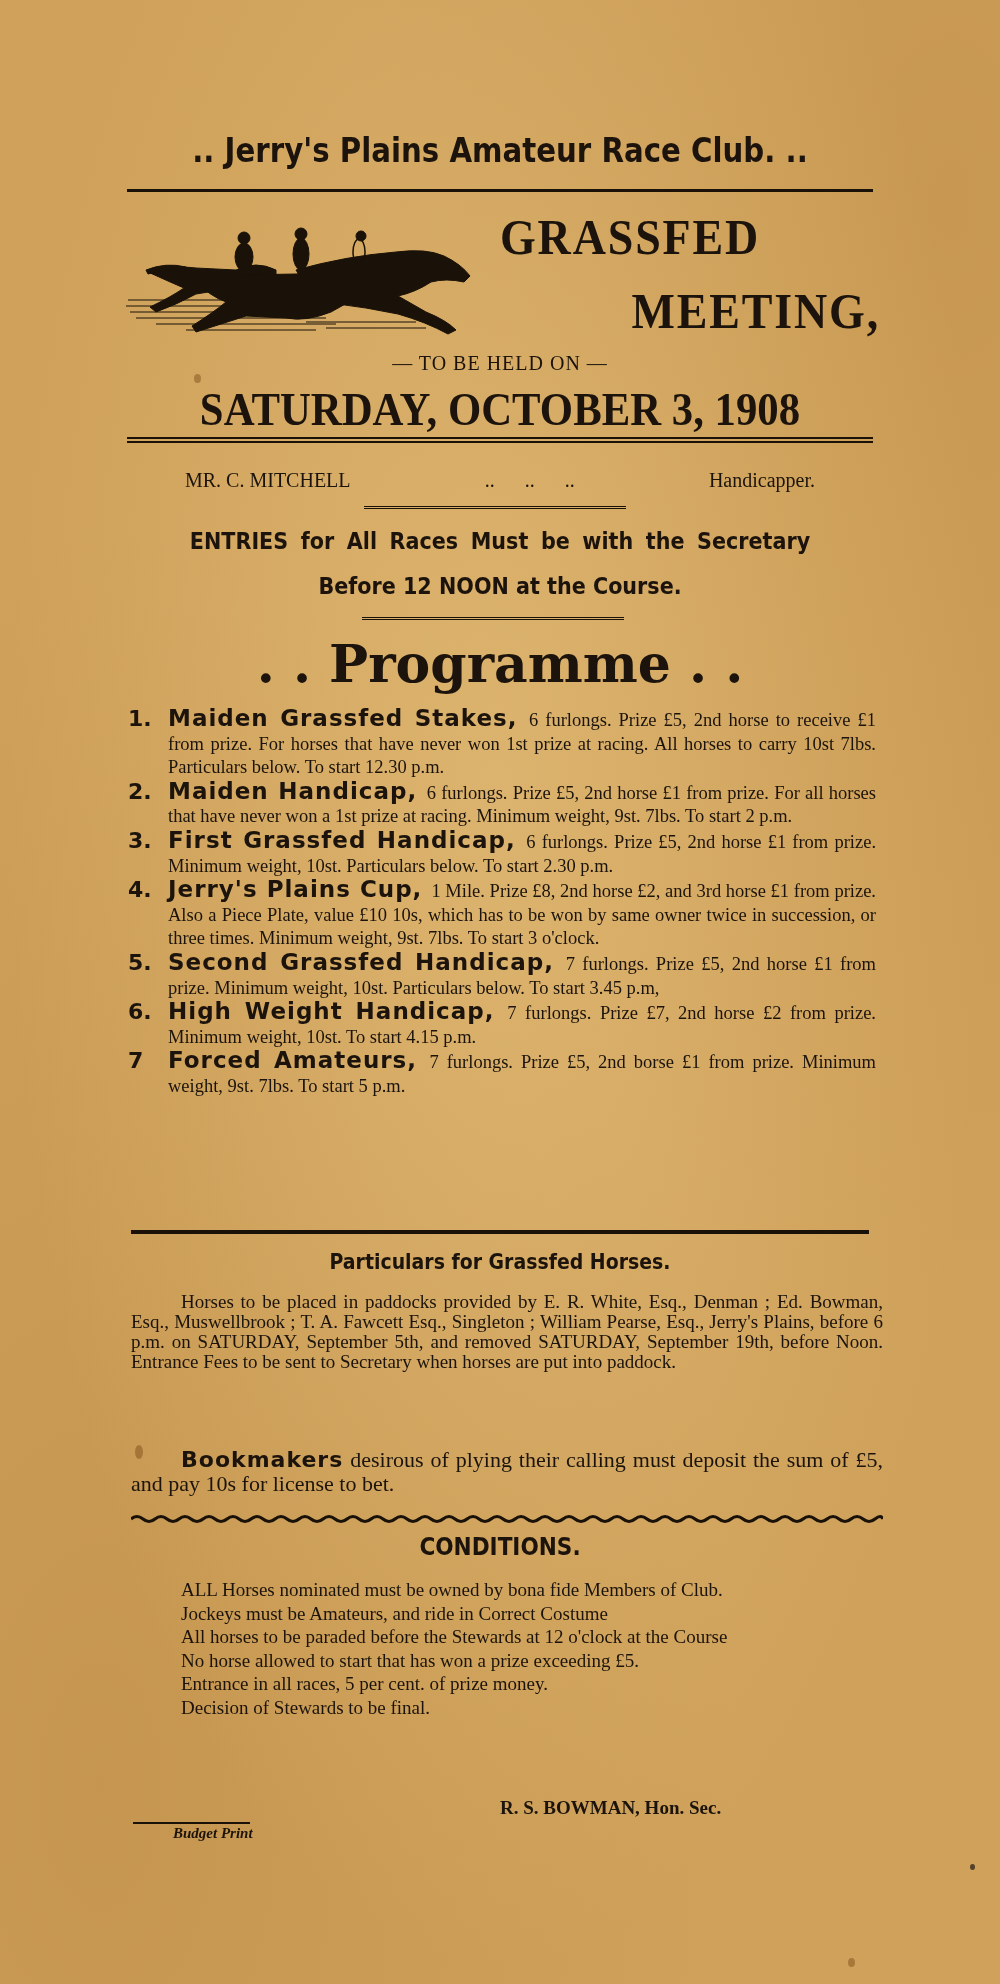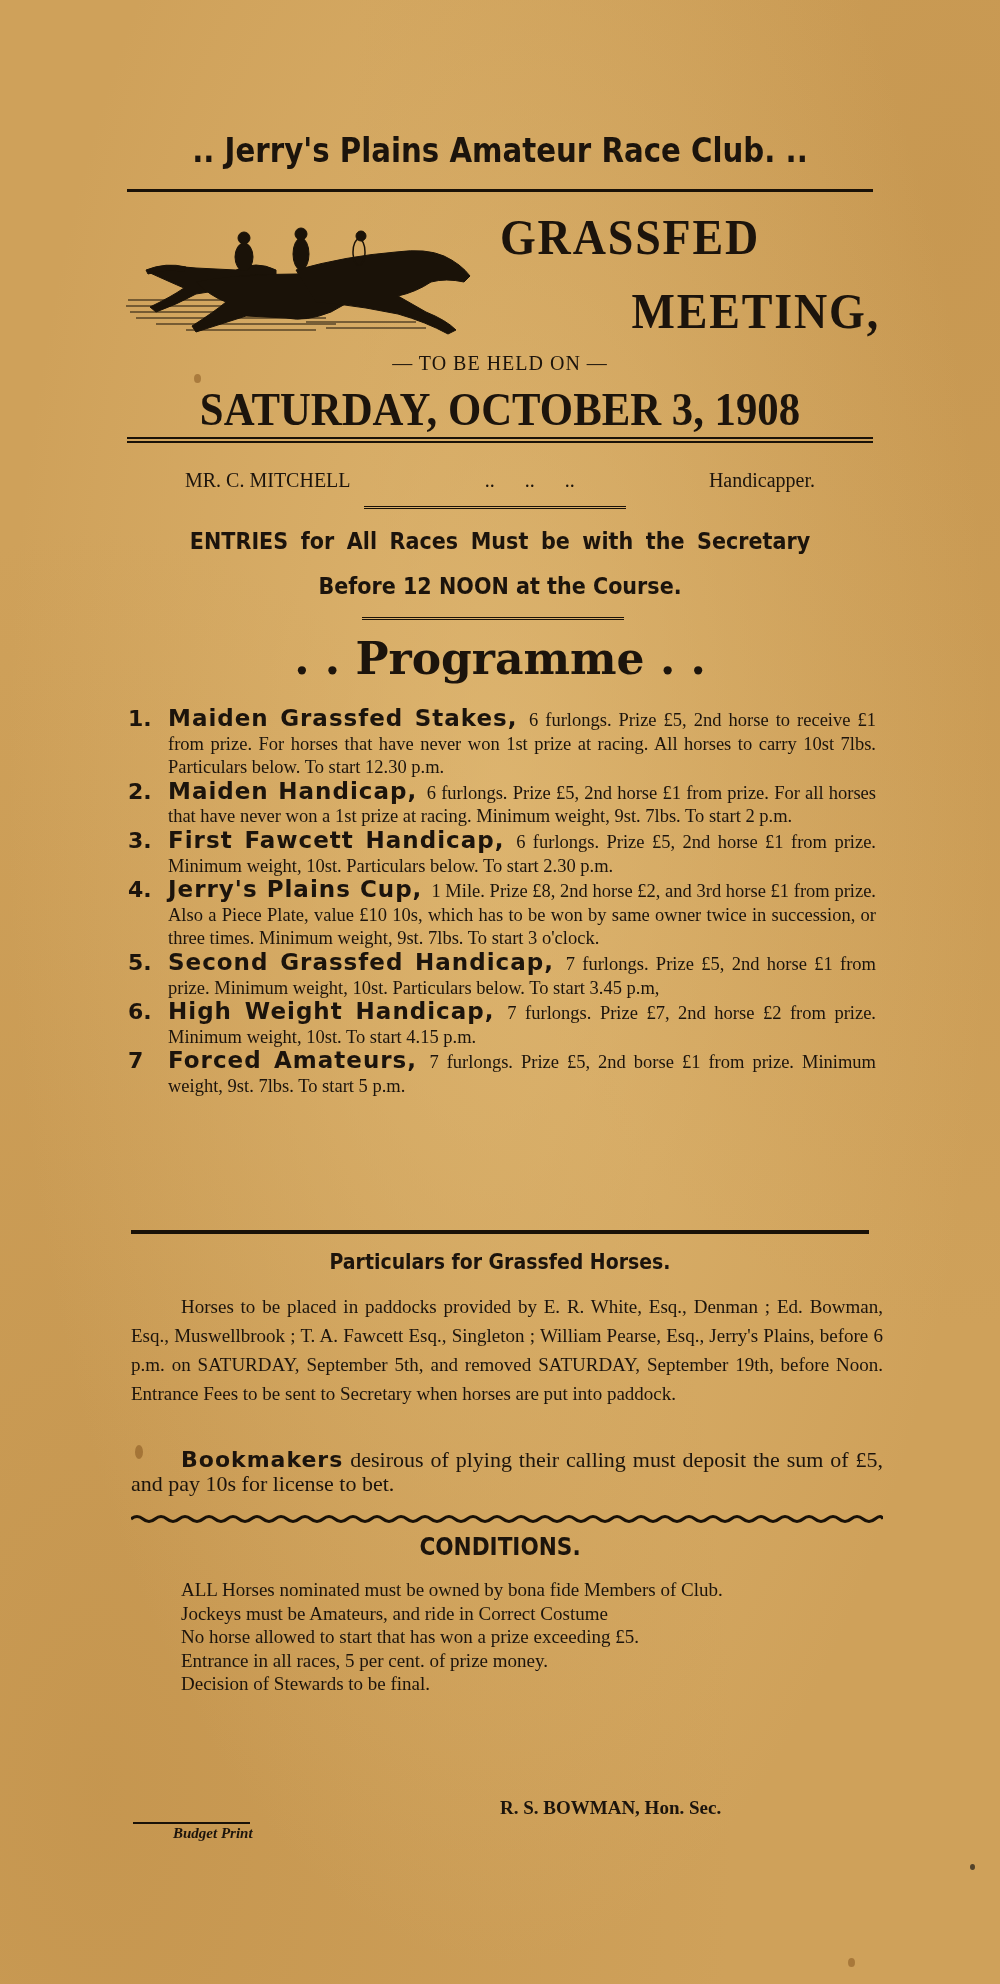--- a/index.html
+++ b/index.html
@@ -46,30 +46,30 @@
   }
   #handicapper-row { top: 469px; left: 185px; width: 630px; font-size: 20px; display: flex; justify-content: space-between; }
   #entries-1, #entries-2 {
     font-family: "DejaVu Sans", sans-serif; font-weight: bold; font-size: 23px;
     transform: scaleX(0.9); transform-origin: center;
   }
   #entries-1 { top: 528px; word-spacing: 6px; }
   #entries-2 { top: 573px; }
   #programme-heading {
     top: 633px; font-family: "DejaVu Serif", serif; font-weight: bold;
-    font-size: 44px; font-style: normal;
+    font-size: 52px; font-style: normal;
   }
   #programme-list { top: 707px; left: 128px; width: 748px; }
   .race { position: relative; font-size: 18.5px; line-height: 23.6px; text-align: justify; padding-left: 40px; }
   .race-num { position: absolute; left: 0; top: 0; font-family: "DejaVu Sans", sans-serif; font-weight: bold; font-size: 22px; }
   .race-name { font-family: "DejaVu Sans", sans-serif; font-weight: bold; font-size: 23px; letter-spacing: 1px; margin-top: 36px; }
   .race:first-line { }
   #heavy-rule { top: 1230px; left: 131px; width: 738px; height: 4px; }
   #particulars-heading { top: 1250px; font-family: "DejaVu Sans", sans-serif; font-weight: bold; font-size: 21px; transform: scaleX(0.9); transform-origin: center; }
-  #particulars-body { top: 1292px; left: 131px; width: 752px; font-size: 19px; line-height: 29px; text-align: justify; text-indent: 50px; }
+  #particulars-body { top: 1292px; left: 131px; width: 752px; font-size: 19px; line-height: 20px; text-align: justify; text-indent: 50px; }
   #bookmakers-body { top: 1448px; left: 131px; width: 752px; font-size: 22px; line-height: 23.5px; text-align: justify; text-indent: 50px; }
   .bm-word { font-family: "DejaVu Sans", sans-serif; font-weight: bold; letter-spacing: 1px; }
   #wavy-rule { top: 1512px; left: 131px; width: 752px; height: 14px; }
   #conditions-heading { top: 1533px; font-family: "DejaVu Sans", sans-serif; font-weight: bold; font-size: 24px; transform: scaleX(0.9); transform-origin: center; }
   #conditions-list { top: 1578px; left: 131px; width: 752px; font-size: 19px; line-height: 23.6px; }
   .cond { text-indent: 50px; text-align: justify; }
   #signature { top: 1797px; left: 500px; width: 340px; text-align: left; font-size: 19px; font-weight: bold; }
   #budget-rule { top: 1822px; left: 133px; width: 117px; height: 1.5px; }
   #budget-print { top: 1825px; left: 133px; font-size: 15px; font-style: italic; font-weight: bold; margin-left: 40px; }
   .ink-spot { position: absolute; border-radius: 50%; background: rgba(120,70,20,0.45); }
@@ -136,21 +136,21 @@
     <span class="race-name">Maiden Grassfed Stakes, </span>
     <span>6 furlongs. Prize £5, 2nd horse to receive £1 from prize. For horses that have never won 1st prize at racing. All horses to carry 10st 7lbs. Particulars below. To start 12.30 p.m.</span>
   </div>
   <div class="race">
     <span class="race-num">2.</span>
     <span class="race-name">Maiden Handicap, </span>
     <span>6 furlongs. Prize £5, 2nd horse £1 from prize. For all horses that have never won a 1st prize at racing. Minimum weight, 9st. 7lbs. To start 2 p.m.</span>
   </div>
   <div class="race">
     <span class="race-num">3.</span>
-    <span class="race-name">First Fawcett Handicap, </span>
+    <span class="race-name">First Grassfed Handicap, </span>
     <span>6 furlongs. Prize £5, 2nd horse £1 from prize. Minimum weight, 10st. Particulars below. To start 2.30 p.m.</span>
   </div>
   <div class="race">
     <span class="race-num">4.</span>
     <span class="race-name">Jerry's Plains Cup, </span>
     <span>1 Mile. Prize £8, 2nd horse £2, and 3rd horse £1 from prize. Also a Piece Plate, value £10 10s, which has to be won by same owner twice in succession, or three times. Minimum weight, 9st. 7lbs. To start 3 o'clock.</span>
   </div>
   <div class="race">
     <span class="race-num">5.</span>
     <span class="race-name">Second Grassfed Handicap, </span>
@@ -175,20 +175,21 @@
 <div id="bookmakers-body" class="abs"><span class="bm-word">Bookmakers</span><span> desirous of plying their calling must deposit the sum of £5, and pay 10s for license to bet.</span></div>
 
 <svg id="wavy-rule" class="abs" viewBox="0 0 752 14" preserveAspectRatio="none">
   <path d="M0 7 Q6 2 12 7 T24 7 T36 7 T48 7 T60 7 T72 7 T84 7 T96 7 T108 7 T120 7 T132 7 T144 7 T156 7 T168 7 T180 7 T192 7 T204 7 T216 7 T228 7 T240 7 T252 7 T264 7 T276 7 T288 7 T300 7 T312 7 T324 7 T336 7 T348 7 T360 7 T372 7 T384 7 T396 7 T408 7 T420 7 T432 7 T444 7 T456 7 T468 7 T480 7 T492 7 T504 7 T516 7 T528 7 T540 7 T552 7 T564 7 T576 7 T588 7 T600 7 T612 7 T624 7 T636 7 T648 7 T660 7 T672 7 T684 7 T696 7 T708 7 T720 7 T732 7 T744 7 T752 7" fill="none" stroke="#1a1208" stroke-width="3"></path>
 </svg>
 
 <div id="conditions-heading" class="abs center">CONDITIONS.</div>
 <div id="conditions-list" class="abs">
   <div class="cond">ALL Horses nominated must be owned by bona fide Members of Club.</div>
   <div class="cond">Jockeys must be Amateurs, and ride in Correct Costume</div>
+  <div class="cond">All horses to be paraded before the Stewards at 12 o'clock at the Course</div>
   <div class="cond">No horse allowed to start that has won a prize exceeding £5.</div>
   <div class="cond">Entrance in all races, 5 per cent. of prize money.</div>
   <div class="cond">Decision of Stewards to be final.</div>
 </div>
 <div id="signature" class="abs">R. S. BOWMAN, Hon. Sec.</div>
 
 <div id="budget-rule" class="rule"></div>
 <div id="budget-print" class="abs">Budget Print</div>
 
 <div class="ink-spot" style="left:194px;top:374px;width:7px;height:9px;"></div>

